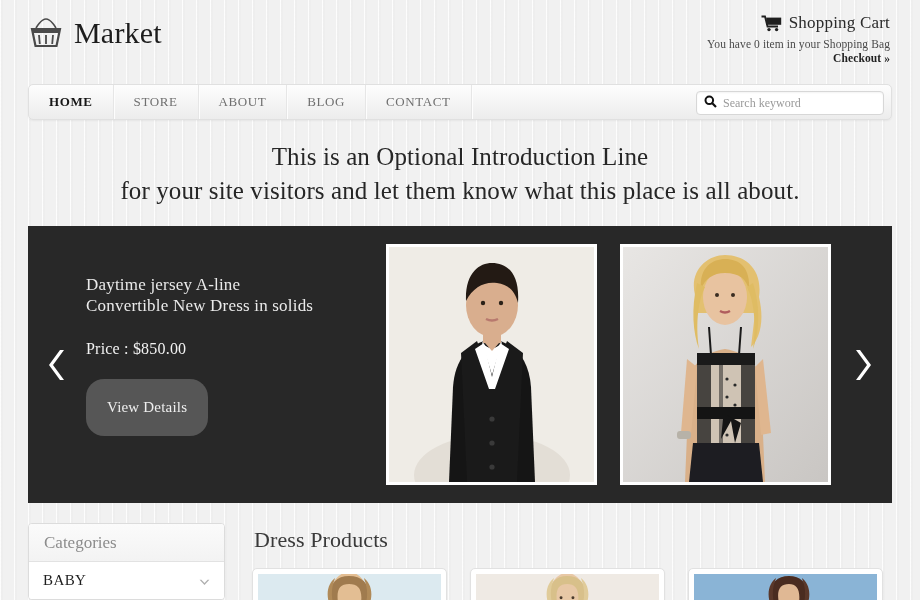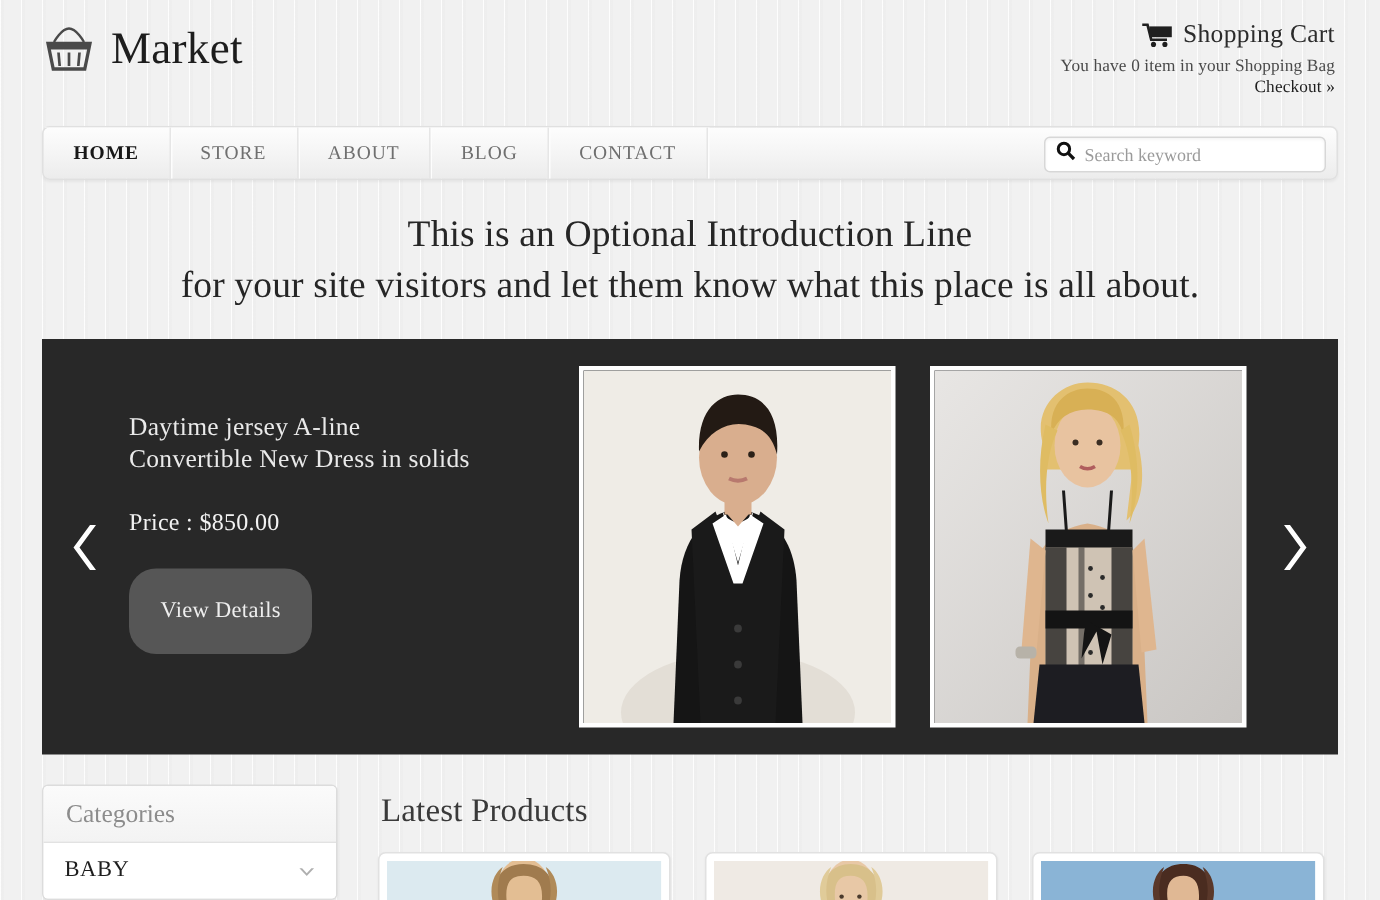--- a/index.html
+++ b/index.html
@@ -60,21 +60,21 @@
   }
   .cart-sub {
     margin-top: 5px;
     font-size: 11.5px;
     color: #4a4a4a;
     letter-spacing: 0.1px;
   }
   .cart-checkout {
     margin-top: 2px;
     font-size: 11.5px;
-    font-weight: 400;
+    font-weight: 700;
     color: #1f1f1f;
     letter-spacing: 0.1px;
     cursor: pointer;
   }
 
   
   .navbar {
     position: absolute;
     left: 28px; top: 84px;
     width: 864px; height: 36px;
@@ -423,21 +423,21 @@
   <div class="category-row">
     <span class="category-label">BABY</span>
     <span>
       <svg class="chev" viewBox="0 0 11 7">
         <path d="M0.6 0.8 L5.5 6 L10.4 0.8 L8.6 0.8 L5.5 4.1 L2.4 0.8 Z" fill="#6e6e6e"></path>
       </svg>
     </span>
   </div>
 </div>
 
-<div class="latest-title">Latest Products</div>
+<div class="latest-title">Dress Products</div>
 
 <div class="product-grid">
 
   <div class="product-card">
     <div class="product-thumb">
       <svg viewBox="0 0 185 30" width="100%" height="100%" preserveAspectRatio="xMidYMin slice">
         <rect width="185" height="30" fill="#dceaf0"></rect>
         <ellipse cx="92" cy="22" rx="19" ry="24" fill="#e3be93"></ellipse>
         <path d="M73 30 C70 12, 78 2, 92 2 C107 2, 115 12, 112 30 L104 30 C106 16, 102 10, 92 10 C82 10, 79 16, 81 30 Z" fill="#a07b4e"></path>
         <path d="M72 30 C68 18, 72 8, 78 4 C74 14, 74 22, 76 30 Z" fill="#b08a58"></path>

